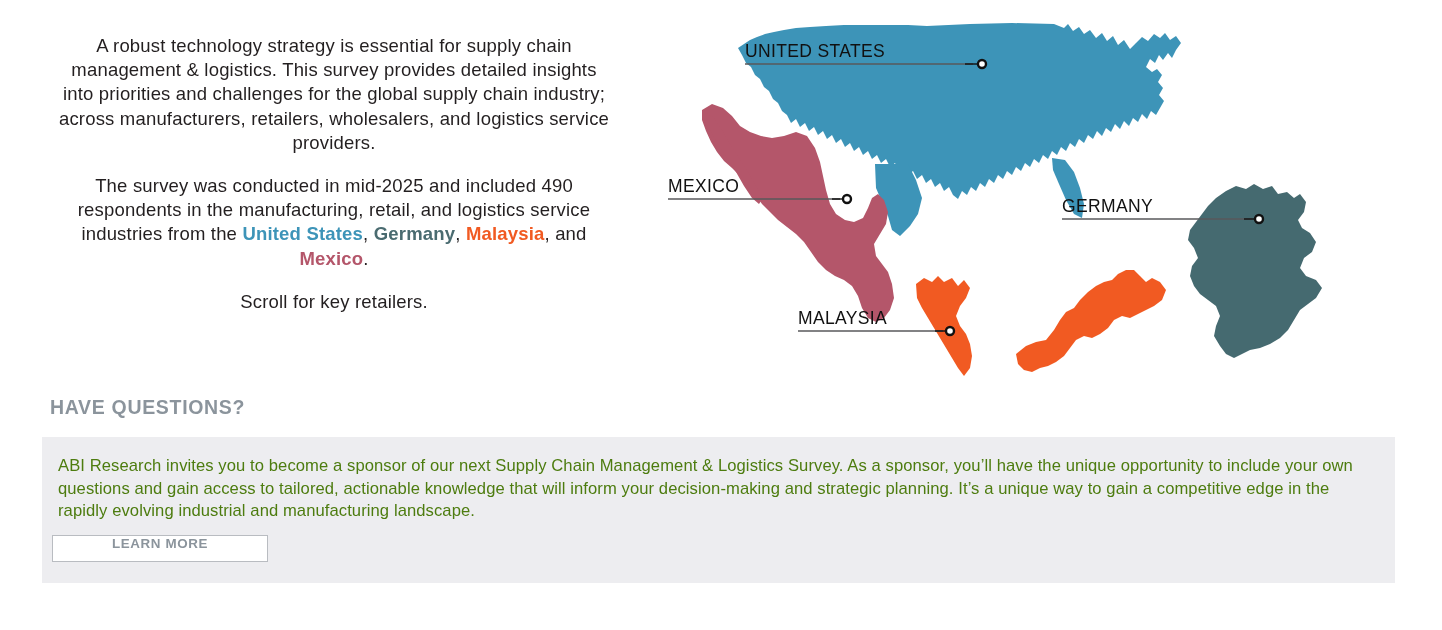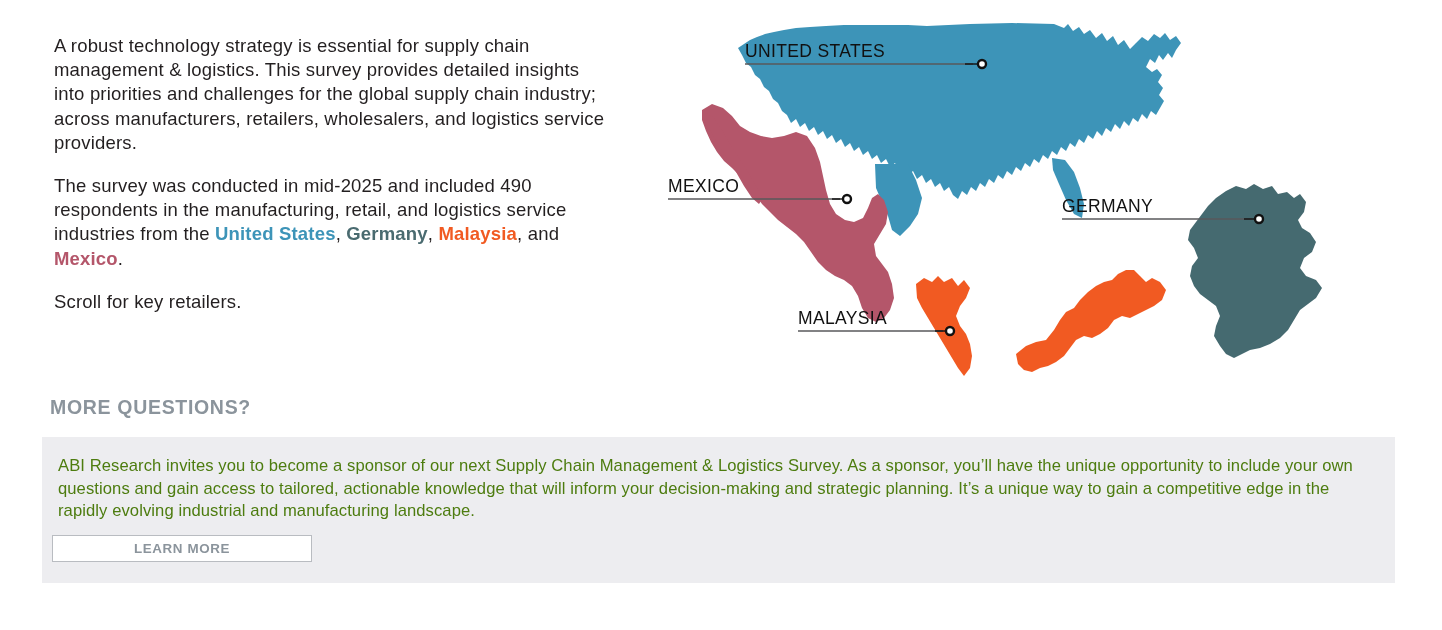--- a/index.html
+++ b/index.html
@@ -22,20 +22,21 @@
     left: 54px;
     top: 34px;
     width: 560px;
   }
   .intro-para {
     margin: 0 0 19px 0;
     font-size: 18.5px;
     line-height: 24.2px;
     color: #231f20;
     letter-spacing: 0.01em;
+    text-align: center;
   }
   .intro-para:last-child { margin-bottom: 0; }
   .country-us      { color: #3d94b8; font-weight: bold; }
   .country-germany { color: #4a6b70; font-weight: bold; }
   .country-malaysia{ color: #f15a22; font-weight: bold; }
   .country-mexico  { color: #b4566a; font-weight: bold; }
 
   
   .map-panel {
     position: absolute;
@@ -82,30 +83,30 @@
     margin: 0;
     font-size: 16.6px;
     line-height: 22.6px;
     color: #4d7c0f;
     letter-spacing: 0.005em;
   }
   .learn-more-button {
     position: absolute;
     left: 10px;
     top: 98px;
-    width: 260px;
+    width: 216px;
     height: 27px;
     background: #ffffff;
     border: 1px solid #b9bcc1;
     box-sizing: border-box;
     display: flex;
-    align-items: center;
+    align-items: flex-end;
     justify-content: center;
     cursor: pointer;
-    padding: 4px;
+    padding: 10px;
     font-family: "Liberation Sans", sans-serif;
   }
   .learn-more-label {
     font-size: 13.4px;
     font-weight: bold;
     letter-spacing: 0.045em;
     color: #8b949c;
   }
 </style>
 </head>
@@ -161,21 +162,21 @@
     <g>
       <text class="map-label-text" x="138" y="312">MALAYSIA</text>
       <line x1="138" y1="319" x2="283" y2="319" stroke="#58595b" stroke-width="1.4"></line>
       <line x1="275" y1="319" x2="288" y2="319" stroke="#111111" stroke-width="1.4"></line>
       <circle cx="290" cy="319" r="4" fill="#ffffff" stroke="#111111" stroke-width="2.4"></circle>
     </g>
 
   </svg>
 </div>
 
-<h2 class="questions-heading">MORE QUESTIONS?</h2>
+<h2 class="questions-heading">HAVE QUESTIONS?</h2>
 
 <div class="sponsor-box">
   <p class="sponsor-text">ABI Research invites you to become a sponsor of our next Supply Chain Management &amp; Logistics Survey. As a sponsor, you’ll have the unique opportunity to include your own questions and gain access to tailored, actionable knowledge that will inform your decision-making and strategic planning. It’s a unique way to gain a competitive edge in the rapidly evolving industrial and manufacturing landscape.</p>
 
   <button class="learn-more-button">
     <span class="learn-more-label">LEARN MORE</span>
   </button>
 </div>
 
 </body></html>

